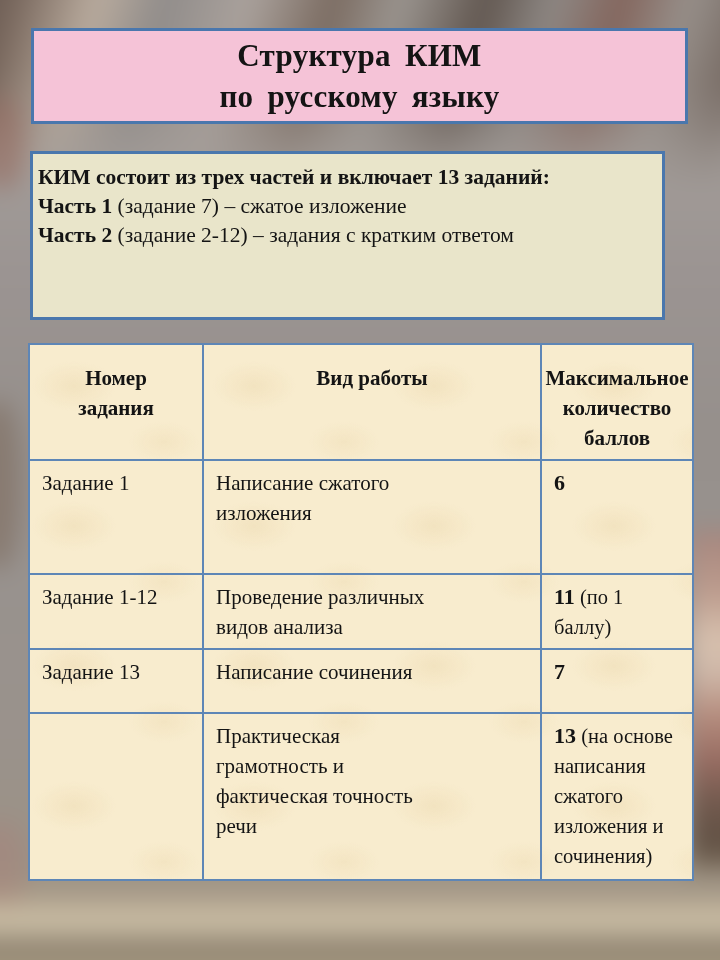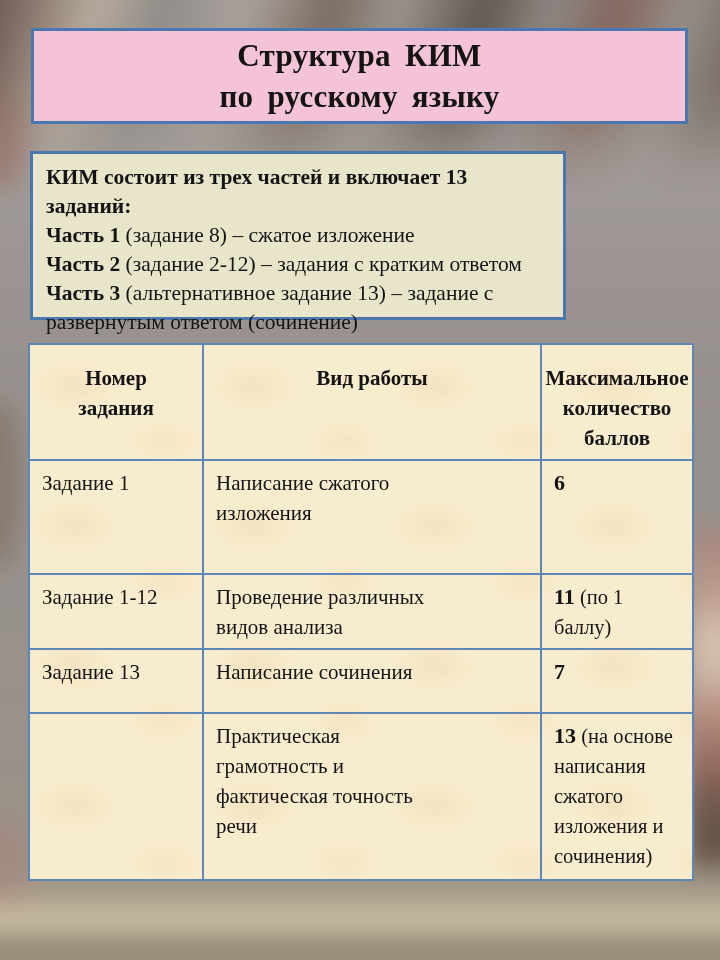--- a/index.html
+++ b/index.html
@@ -61,25 +61,25 @@
     background: #f5c3d7;
     border: 3px solid #4a77ad;
     display: flex; flex-direction: column; align-items: center; justify-content: center;
   }
   .title-line {
     font-size: 31px; font-weight: bold; line-height: 41px;
     letter-spacing: .3px; word-spacing: 6px; text-align: center;
   }
 
   .info-box {
-    position: absolute; left: 30px; top: 151px; width: 536px; height: 169px;
+    position: absolute; left: 30px; top: 151px; width: 635px; height: 169px;
     box-sizing: border-box;
     background: #e9e5ca;
     border: 3px solid #4a77ad;
-    padding: 9px 13px;
+    padding: 9px 5px;
     font-size: 21.5px; line-height: 29px;
   }
   .info-lead { font-weight: bold; }
   .part-label { font-weight: bold; }
 
   .kim-table {
     position: absolute; left: 28px; top: 343px; width: 664px;
     border-collapse: collapse; table-layout: fixed;
     background-color: #f8ecce;
     background-image:
@@ -130,23 +130,22 @@
 
 <div class="slide">
 
   <div class="title-box">
     <div class="title-line">Структура КИМ</div>
     <div class="title-line">по русскому языку</div>
   </div>
 
   <div class="info-box">
     <div class="info-lead">КИМ состоит из трех частей и включает 13 заданий:</div>
-    <div><span class="part-label">Часть 1</span><span> (задание 8) – сжатое изложение</span></div>
+    <div><span class="part-label">Часть 1</span><span> (задание 7) – сжатое изложение</span></div>
     <div><span class="part-label">Часть 2</span><span> (задание 2-12) – задания с кратким ответом</span></div>
-    <div><span class="part-label">Часть 3</span><span> (альтернативное задание 13) – задание с развернутым ответом (сочинение)</span></div>
   </div>
 
   <table class="kim-table">
     <colgroup>
         <col class="c1">
         <col class="c2">
         <col class="c3">
       </colgroup>
     <thead>
       <tr class="tr-header">

